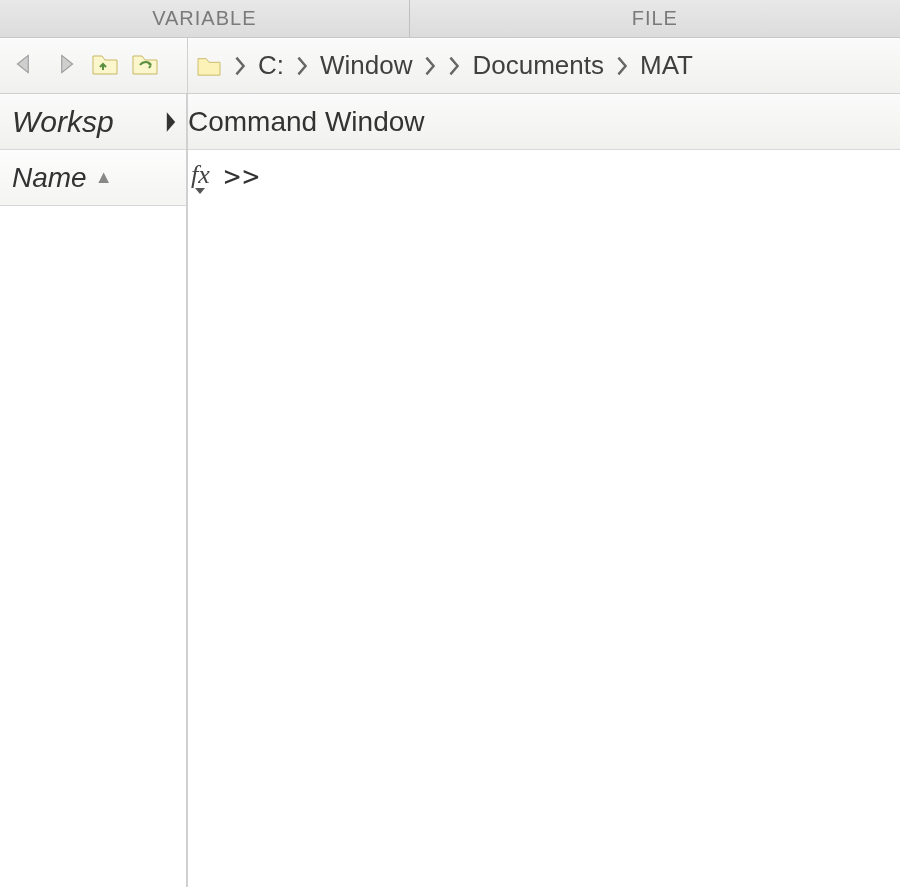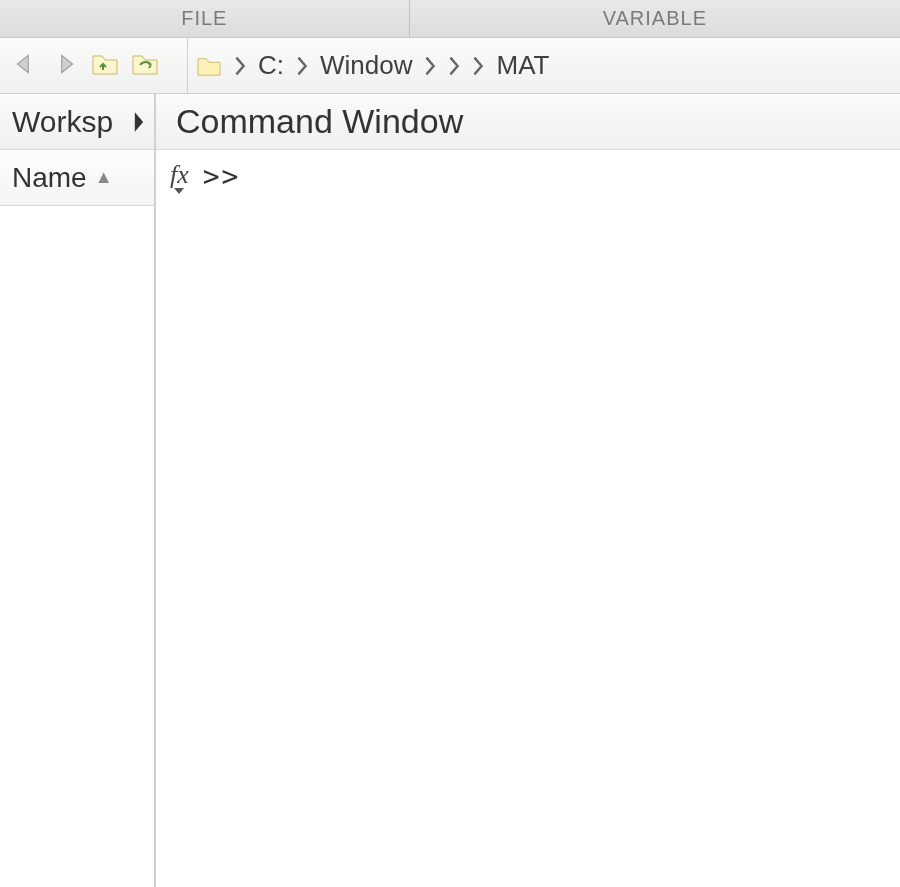--- a/index.html
+++ b/index.html
@@ -74,25 +74,26 @@
     margin: 0 6px;
   }
   .path-sep svg { width: 12px; height: 20px; }
   .path-seg { cursor: pointer; padding: 2px 6px; }
 
   .body-row {
     display: flex;
     height: calc(100% - 38px - 56px);
   }
   .workspace-panel {
-    width: 156px;
+    width: 188px;
     border-right: 2px solid #d0d0d0;
     display: flex;
     flex-direction: column;
     background: #fff;
+    font-style: italic;
   }
   .panel-title {
     display: flex;
     align-items: center;
     justify-content: space-between;
     height: 56px;
     padding: 0 8px 0 12px;
     font-size: 30px;
     color: #333;
     background: linear-gradient(#fbfbfb, #f0f0ee);
@@ -121,29 +122,29 @@
   .command-panel {
     flex: 1;
     display: flex;
     flex-direction: column;
     background: #fff;
   }
   .cmd-title {
     height: 56px;
     display: flex;
     align-items: center;
-    padding: 0 20px;
-    font-size: 34px;
+    padding: 0 0;
+    font-size: 28px;
     color: #333;
     background: linear-gradient(#fbfbfb, #f0f0ee);
     border-bottom: 1px solid #d8d8d8;
   }
   .cmd-body {
     flex: 1;
-    padding: 10px 14px;
+    padding: 10px 3px;
     font-size: 28px;
     color: #333;
     display: flex;
     align-items: flex-start;
     gap: 14px;
   }
   .fx {
     font-family: "Times New Roman", serif;
     font-style: italic;
     font-size: 26px;
@@ -173,22 +174,22 @@
     font-family: Consolas, monospace;
     font-size: 28px;
     color: #333;
     background: transparent;
   }
 </style>
 </head>
 <body>
 
 <div class="tabs-row">
+  <div class="tab">VARIABLE</div>
   <div class="tab">FILE</div>
-  <div class="tab">VARIABLE</div>
 </div>
 
 <div class="toolbar-row">
   <div class="nav-section">
     <div class="arrow-btn">
       <span>
         <svg viewBox="0 0 24 24">
             <path d="M15 4 L5 12 L15 20 Z" fill="#cfcfcf" stroke="#9a9a9a" stroke-width="1"></path>
           </svg>
       </span>
@@ -238,20 +239,21 @@
     <span class="path-sep">
         <svg viewBox="0 0 10 16">
           <path d="M2 1 L8 8 L2 15" fill="none" stroke="#666" stroke-width="2"></path>
         </svg>
       </span>
     <span class="path-sep">
         <svg viewBox="0 0 10 16">
           <path d="M2 1 L8 8 L2 15" fill="none" stroke="#666" stroke-width="2"></path>
         </svg>
       </span>
+    <span class="path-seg">Documents</span>
     <span class="path-sep">
         <svg viewBox="0 0 10 16">
           <path d="M2 1 L8 8 L2 15" fill="none" stroke="#666" stroke-width="2"></path>
         </svg>
       </span>
     <span class="path-seg">MAT</span>
   </div>
 </div>
 
 <div class="body-row">

